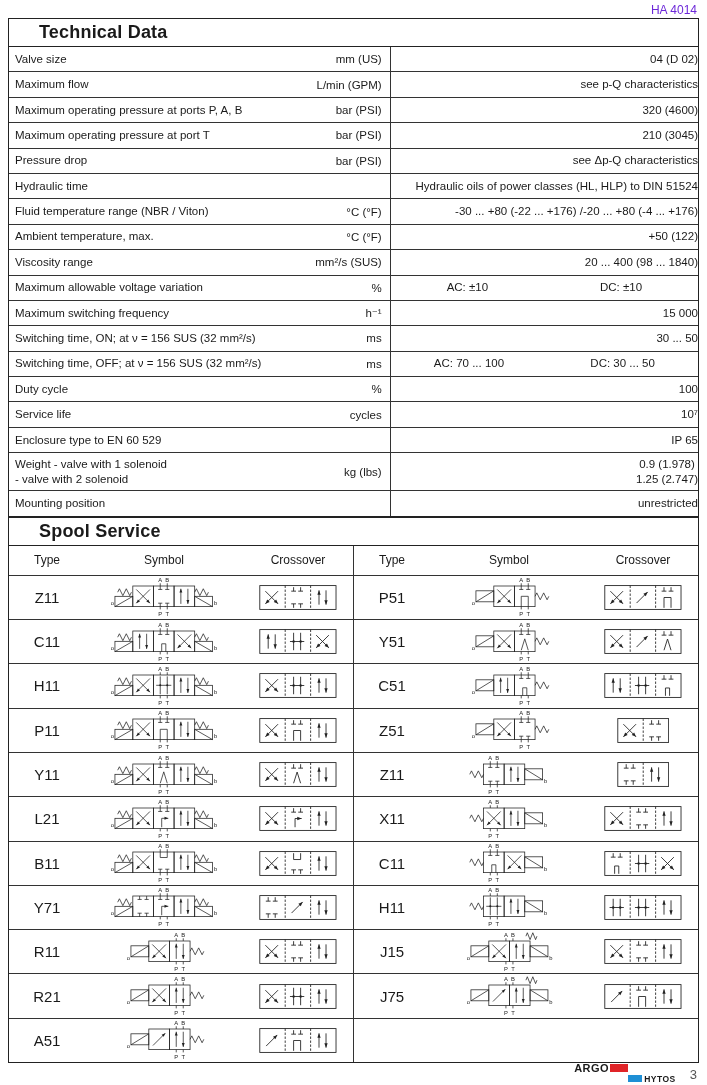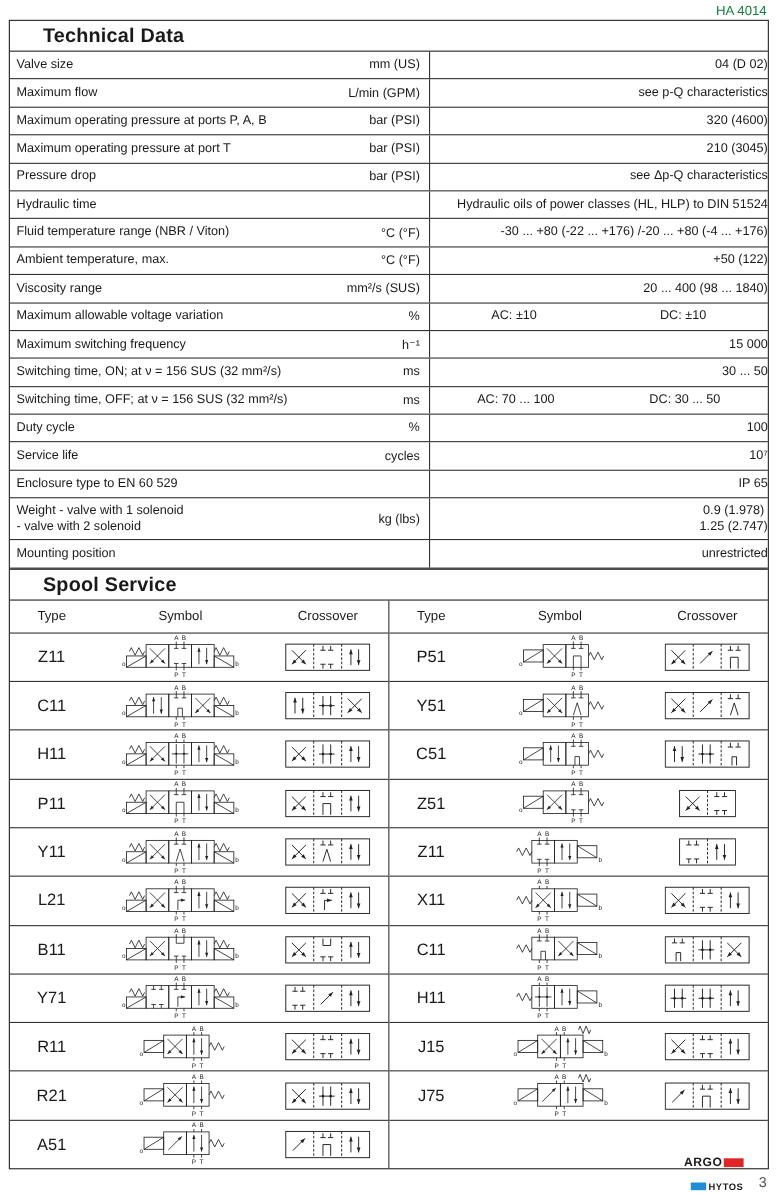--- a/index.html
+++ b/index.html
@@ -1,17 +1,17 @@
 <!DOCTYPE html>
 <html><head>
 <meta charset="utf-8">
 <style>
   html,body{margin:0;padding:0;background:#ffffff;}
   body{width:707px;height:1085px;position:relative;font-family:"Liberation Sans","DejaVu Sans",sans-serif;color:#1a1a1a;}
-  .doc-ref{position:absolute;top:3px;right:10px;font-size:12px;color:#15803d;}
+  .doc-ref{position:absolute;top:3px;right:10px;font-size:12px;color:#6d28d9;}
   .frame{position:absolute;left:8px;right:8px;top:18px;bottom:22px;border:1.6px solid #222;display:flex;flex-direction:column;}
   .section-title{height:27px;display:flex;align-items:center;padding-left:30px;border-bottom:1.8px solid #222;flex:0 0 auto;}
   .section-title span{font-size:18px;font-weight:bold;letter-spacing:0.2px;}
   
   .trow{display:flex;border-bottom:1.3px solid #333;flex:0 0 auto;height:24.4px;}
   .trow:last-child{border-bottom:1.8px solid #222;}
   .trow.tall{height:37px;}
   .tlabel{flex:0 0 55.4%;display:flex;justify-content:space-between;align-items:center;padding:0 8px 0 6px;border-right:1.3px solid #333;box-sizing:border-box;font-size:11.5px;}
   .tlabel .lbl{white-space:pre-line;line-height:1.3;}
   .tlabel .unit{white-space:nowrap;padding-left:6px;}
@@ -25,21 +25,21 @@
   .spool-head{display:flex;height:29px;border-bottom:1.3px solid #333;align-items:center;font-size:12px;flex:0 0 auto;}
   .spool-row{display:flex;border-bottom:1.3px solid #333;flex:1;align-items:center;min-height:0;}
   .spool-row:last-child{border-bottom:none;}
   .c-type{flex:0 0 76px;display:flex;justify-content:center;align-items:center;font-size:15px;}
   .c-sym{flex:0 0 158px;display:flex;justify-content:center;align-items:center;}
   .c-cross{flex:1;display:flex;justify-content:center;align-items:center;}
   .spool-head .c-type,.spool-head .c-sym,.spool-head .c-cross{font-size:12px;}
   svg text{font-family:"Liberation Sans","DejaVu Sans",sans-serif;}
   
   .footer{position:absolute;right:10px;bottom:2px;display:flex;align-items:flex-end;gap:14px;}
-  .logo{display:flex;flex-direction:column;line-height:1;}
+  .logo{display:flex;line-height:1;}
   .logo .r1{display:flex;align-items:flex-start;gap:1px;}
   .logo .r1 .t{font-weight:bold;font-size:11px;letter-spacing:0.5px;}
   .logo .r1 .blk{width:18px;height:8px;background:#e02428;margin-top:1px;}
   .logo .r2{display:flex;align-items:center;gap:2px;justify-content:flex-end;margin-top:12px;}
   .logo .r2 .blk{width:14px;height:7px;background:#1e8fd5;}
   .logo .r2 .t{font-weight:bold;font-size:8.5px;letter-spacing:0.5px;}
   .page-num{font-size:13px;color:#555;padding-bottom:1px;}
 </style>
 </head>
 <body>

